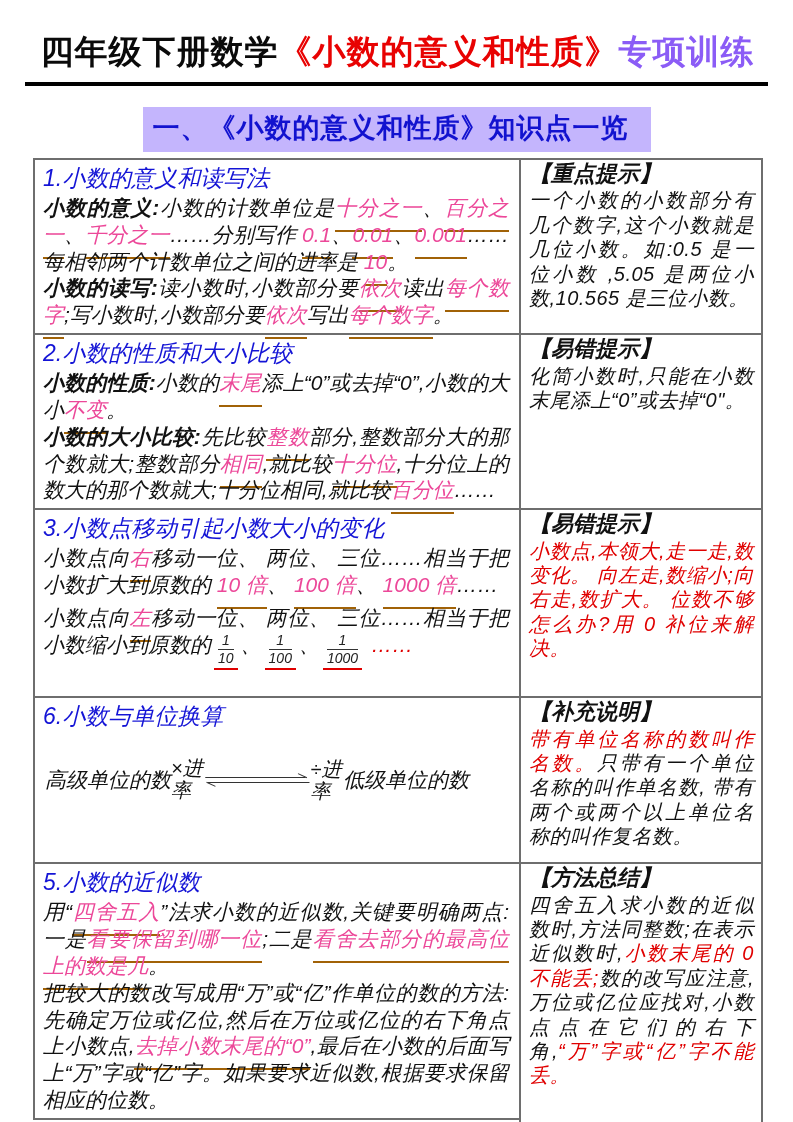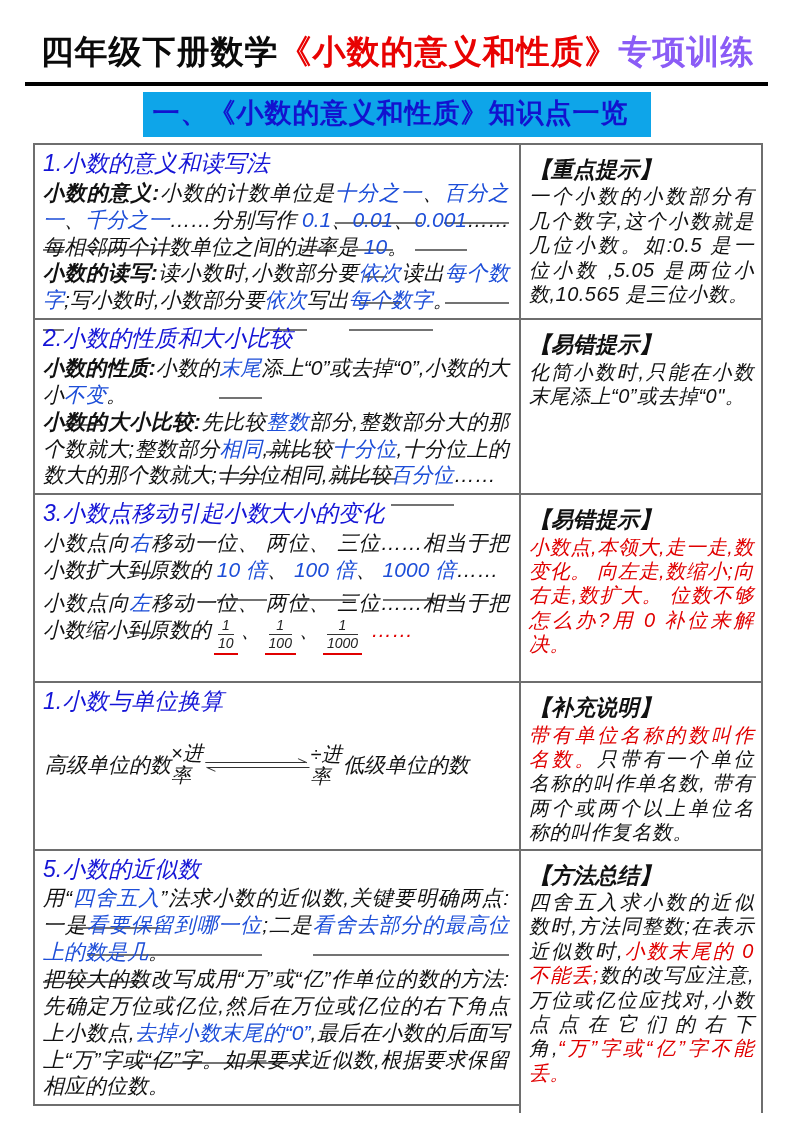--- a/index.html
+++ b/index.html
@@ -9,48 +9,48 @@
   
   .hdr { margin:30px 24px 0 26px; text-align:center; white-space:nowrap;
          font-size:33px; font-weight:bold; letter-spacing:1px; }
   .hdr .t-black { color:#0a0a0a;margin-top:44px; }
   .hdr .t-red   { color:#e80202; }
   .hdr .t-blue  { color:#8b5cf6; }
 
   .dbl-rule { margin:7px 25px 0 25px; height:4px;
               border-top:2px solid #000; border-bottom:2px solid #000; }
 
-  .subtitle-band { margin:6px auto 0 auto; width:508px; background:#0ea5e9;
+  .subtitle-band { margin:21px auto 0 auto; width:508px; background:#c4b5fd;
                    text-align:center; padding:3px 12px 6px 0; }
   .subtitle-band span { color:#1212cf; font-size:27px; font-weight:bold; letter-spacing:1px; }
 
   
   .tbl { margin:6px 30px 0 33px; border-top:2px solid #6e6e6e;font-style:italic; }
   .row { display:flex; align-items:stretch; }
   .row .cl { flex:0 0 486px; border-left:2px solid #6e6e6e; border-bottom:2px solid #6e6e6e;
              padding:4px 10px 4px 8px; }
   .row .cr { flex:1; border-left:2px solid #6e6e6e; border-right:2px solid #6e6e6e;
-             border-bottom:2px solid #6e6e6e; padding:12px 7px 4px 8px; }
+             border-bottom:2px solid #6e6e6e; padding:1px 7px 4px 8px; }
   .row.last { align-items:flex-start; }
   .row.last .cl { border-bottom:2px solid #6e6e6e; min-height:242px; }
   .row.last .cr { border-bottom:none; min-height:262px; }
 
   .r1 { min-height:166px; } .r2 { min-height:168px; }
   .r3 { min-height:188px; } .r4 { min-height:166px; }
 
   .sec-h { color:#1414d6; font-size:23px; line-height:1.25; margin-bottom:2px; }
   .para  { font-size:21px; line-height:1.28; text-align:justify; }
 
   .note-t { font-size:22px; font-weight:bold; line-height:1.2; margin-bottom:1px; }
   .note-b { font-size:20px; line-height:1.22; text-align:justify; letter-spacing:0.5px; }
 
   .seg-n {}
   .seg-b { font-weight:bold; }
   .seg-r { color:#e00000; }
-  .seg-ru { color:#1d4ed8; border-bottom:2px solid #737373; padding-bottom:18px;
+  .seg-ru { color:#ec4899; border-bottom:2px solid #a16207; padding-bottom:11px;
             -webkit-box-decoration-break:clone; box-decoration-break:clone; }
 
   .frac { display:inline-block; vertical-align:-11px; text-align:center; color:#222;
           font-size:14px; line-height:1.05; border-bottom:2px solid #e00000;
           padding:0 4px 3px 4px; margin:0 3px; }
   .frac .num { display:block; border-bottom:1px solid #333; padding:0 3px 1px 3px; }
   .frac .den { display:block; padding-top:1px; }
 
   
   .diagram { display:flex; align-items:center; margin:26px 0 0 2px; font-size:21px; }
@@ -106,21 +106,21 @@
       <p class="para"><span class="seg-n">小数点向</span><span class="seg-ru">左</span><span class="seg-n">移动一位、 两位、 三位……相当于把小数缩小到原数的</span><span class="frac"><span class="num">1</span><span class="den">10</span></span><span class="seg-n">、</span><span class="frac"><span class="num">1</span><span class="den">100</span></span><span class="seg-n">、</span><span class="frac"><span class="num">1</span><span class="den">1000</span></span><span class="seg-r"> ……</span></p>
     </div>
     <div class="cr">
       <div class="note-t">【易错提示】</div>
       <p class="note-b"><span class="seg-r">小数点,本领大,走一走,数变化。 向左走,数缩小;向右走,数扩大。 位数不够怎么办?用 0 补位来解决。</span></p>
     </div>
   </div>
 
   <div class="row r4">
     <div class="cl">
-      <div class="sec-h">1.小数与单位换算</div>
+      <div class="sec-h">6.小数与单位换算</div>
       <div class="diagram">
         <span>高级单位的数</span>
         <div class="mid">
           <span class="lbl top">×进率</span>
           <svg width="168" height="22" viewBox="0 0 168 22">
             <line x1="2" y1="7" x2="160" y2="7" stroke="#333" stroke-width="1.6"></line>
             <line x1="148" y1="1" x2="162" y2="7.5" stroke="#333" stroke-width="1.6"></line>
             <line x1="166" y1="15" x2="6" y2="15" stroke="#333" stroke-width="1.6"></line>
             <line x1="18" y1="21" x2="4" y2="14.5" stroke="#333" stroke-width="1.6"></line>
           </svg>

